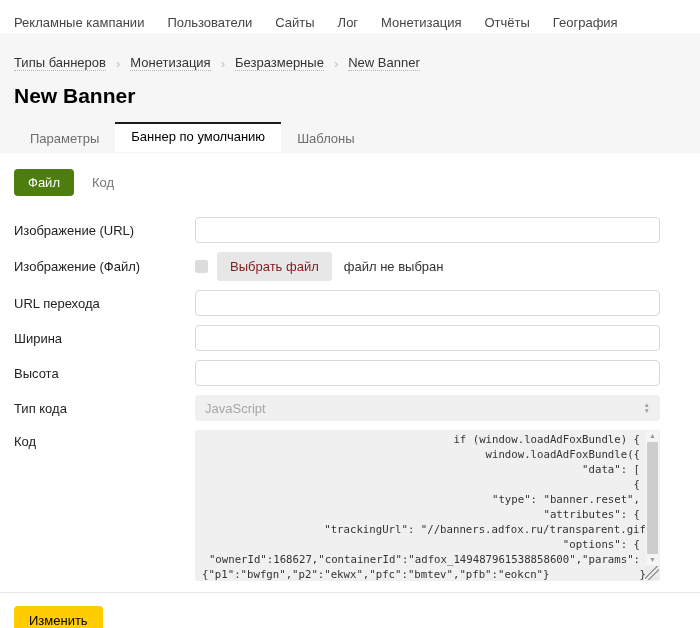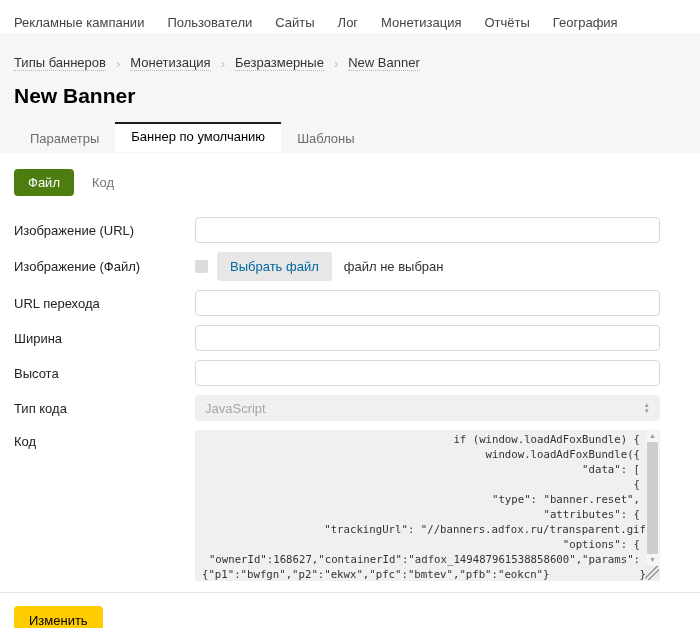--- a/index.html
+++ b/index.html
@@ -46,21 +46,21 @@
     flex:1; height:26px; border:1px solid #d9d9d9; border-radius:4px;
     padding:0 9px; font:inherit; color:#333; background:#fff; outline:none;
   }
 
   .cb {
     appearance:none; -webkit-appearance:none; width:13px; height:13px;
     background:#dcdcdc; border:none; border-radius:2px; margin:0 9px 0 0; flex-shrink:0;
   }
   .file-btn {
     background:#e7e7e7; border:none; border-radius:3px; padding:7px 13px;
-    font:inherit; color:#0369a1; cursor:pointer;
+    font:inherit; color:#7f1d1d; cursor:pointer;
   }
   .file-status { margin-left:12px; color:#333; }
 
   .select-box {
     flex:1; height:26px; background:#f0f0f0; border-radius:4px; position:relative;
     display:flex; align-items:center; padding:0 26px 0 10px; color:#a6a6a6; cursor:default;
   }
   .spinner { position:absolute; right:10px; top:50%; transform:translateY(-50%);
     display:flex; flex-direction:column; align-items:center; color:#a0a0a0; }
   .spinner span { font-size:6.5px; line-height:6px; }

